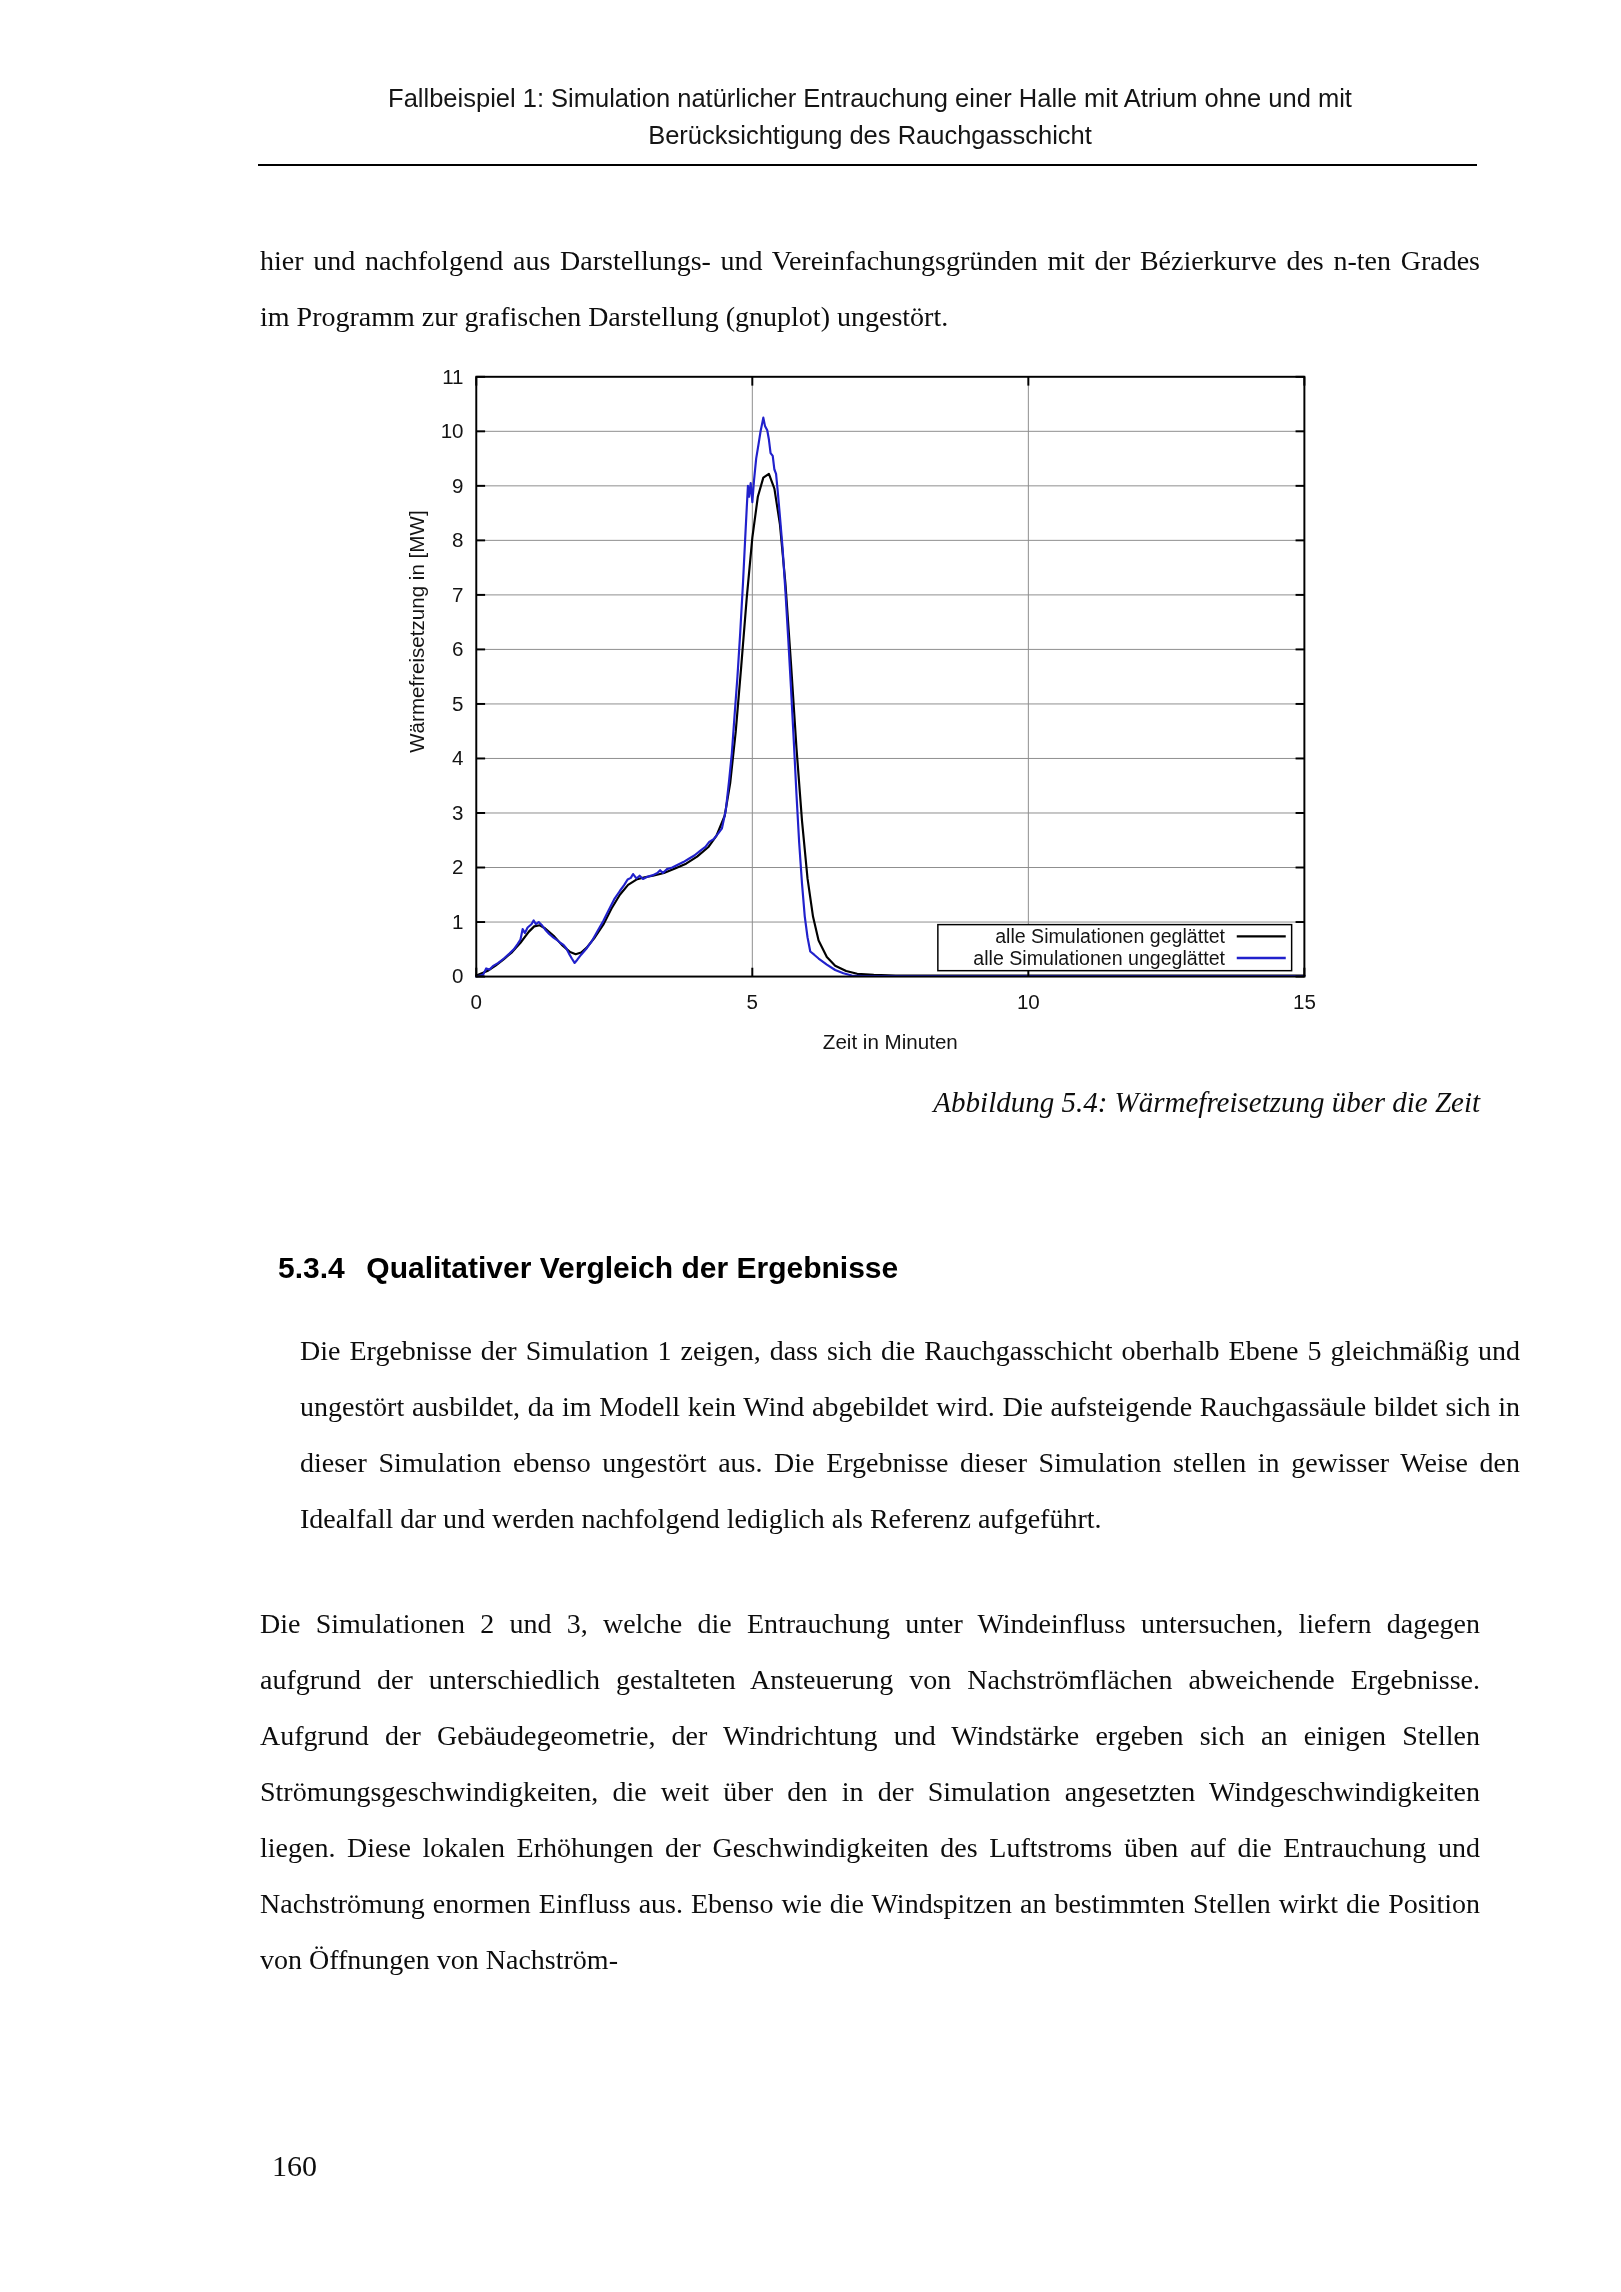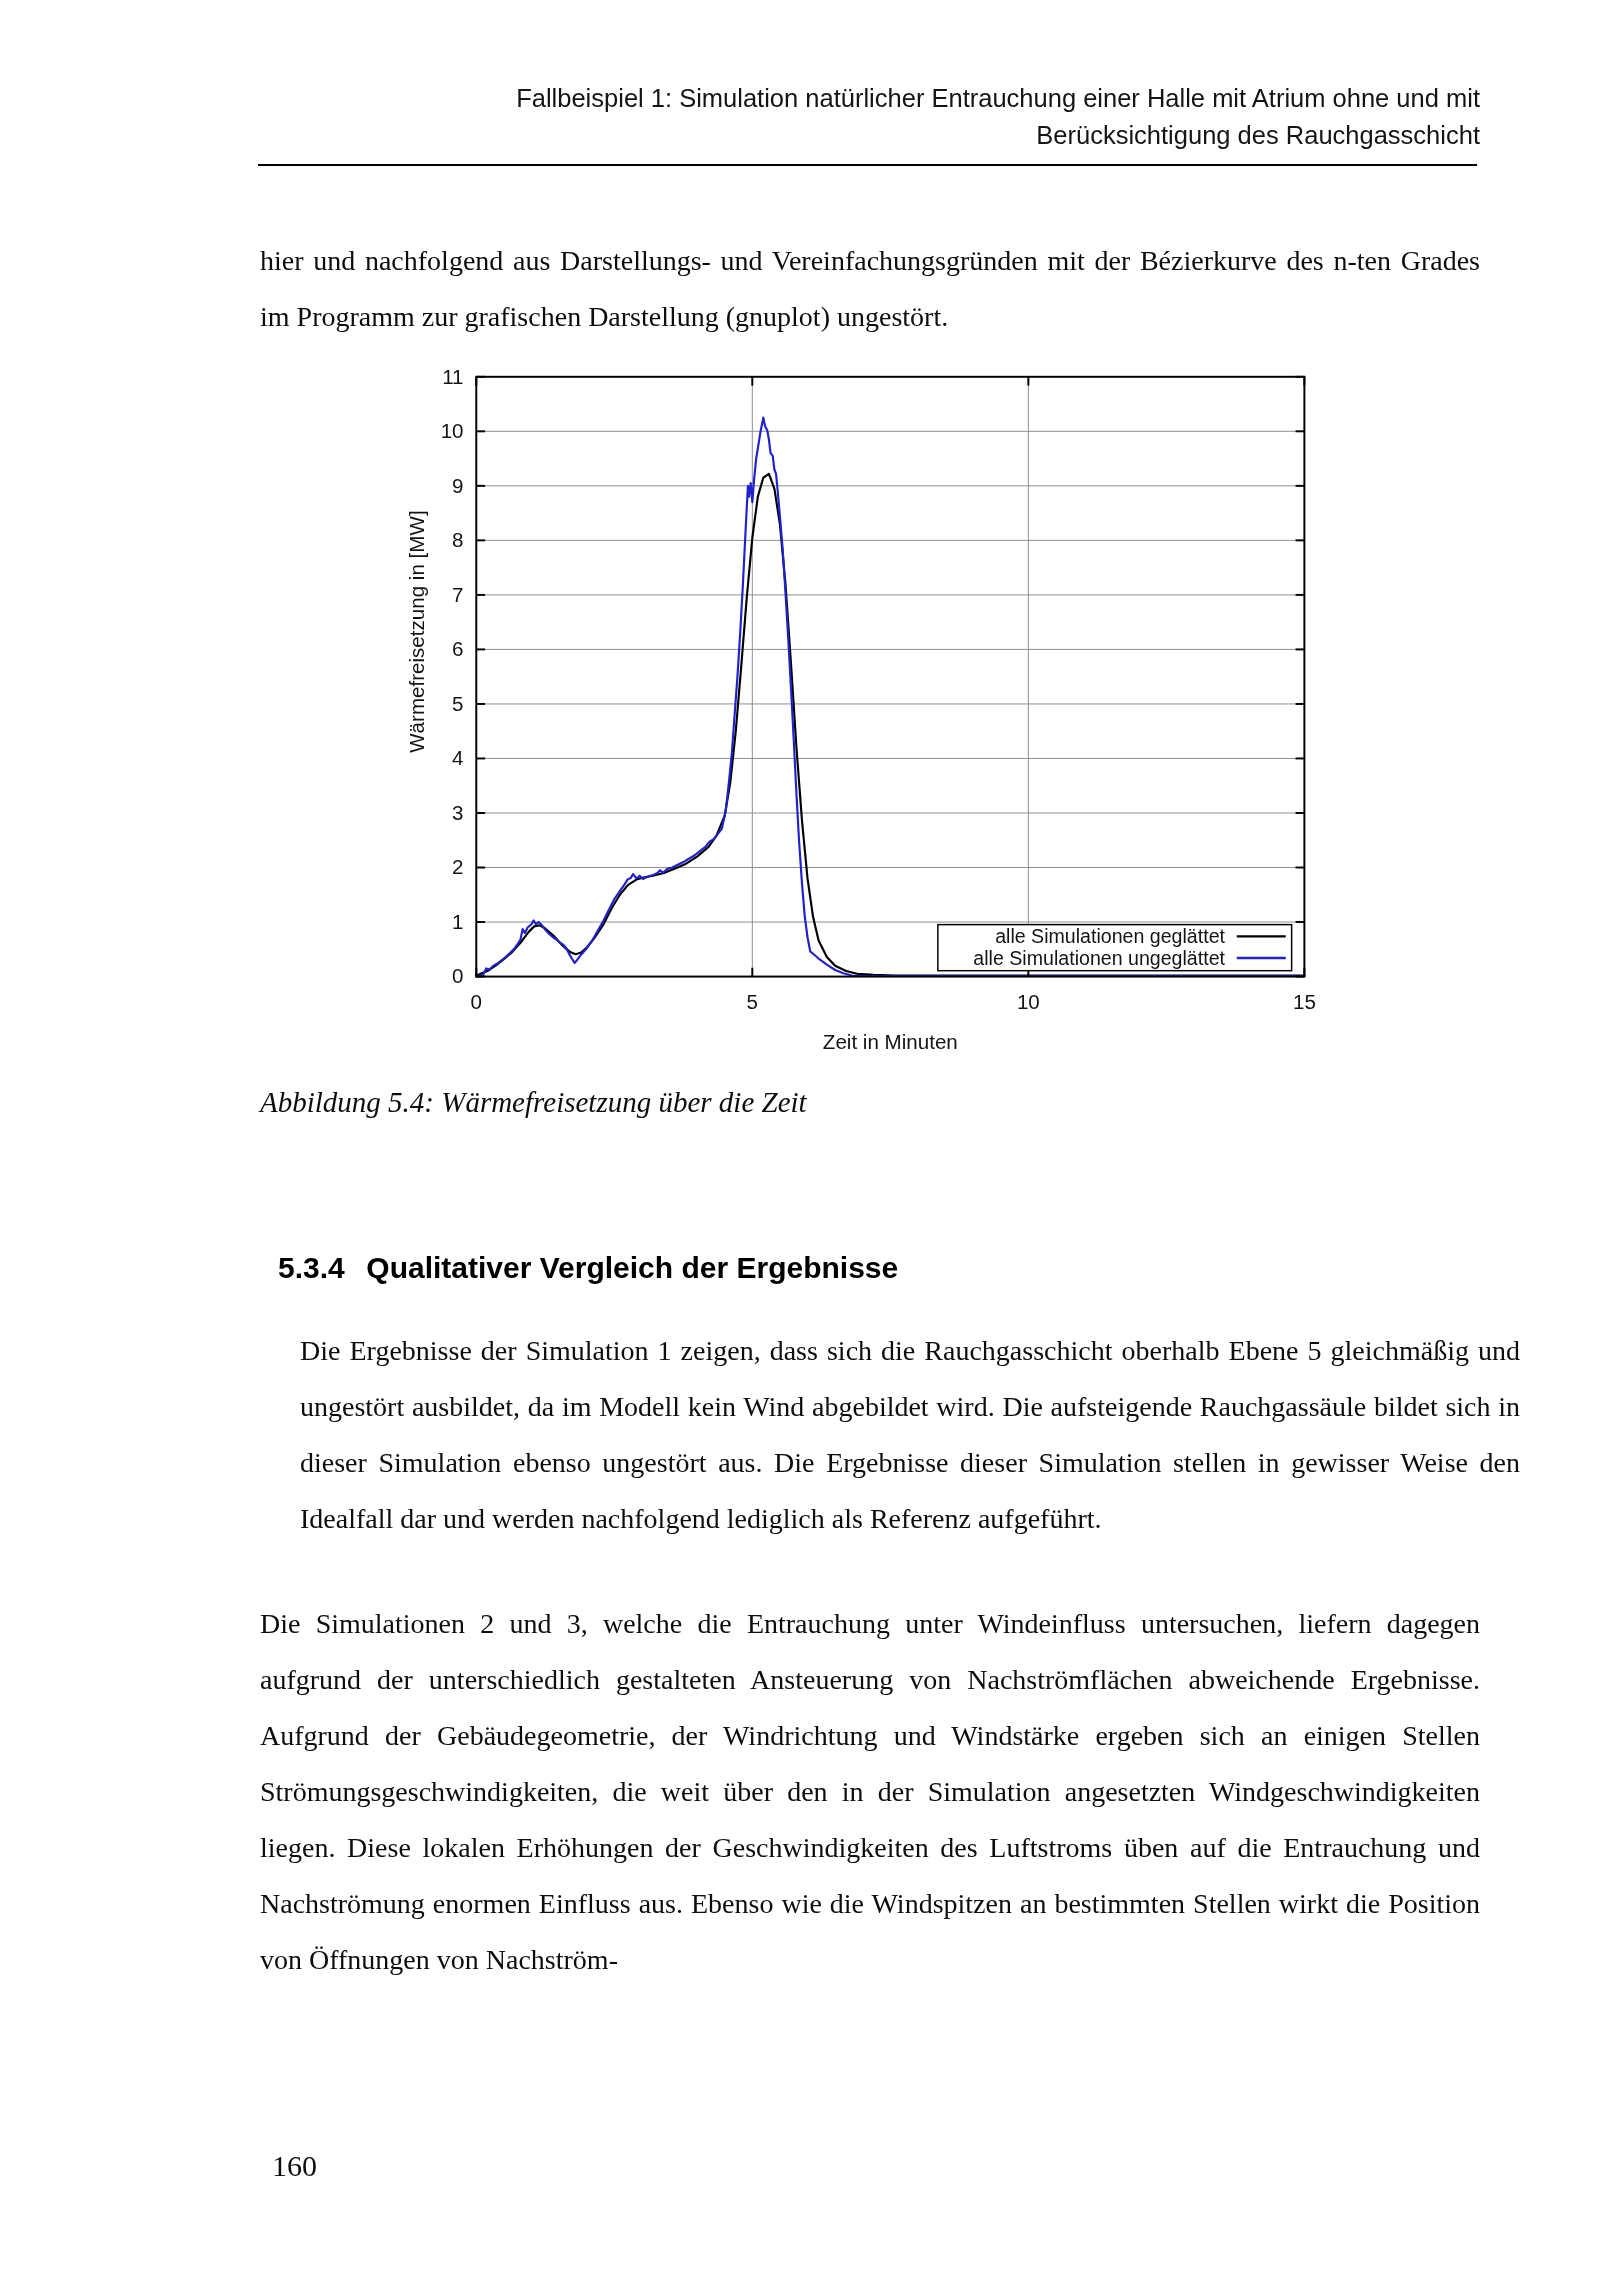--- a/index.html
+++ b/index.html
@@ -9,21 +9,21 @@
     background:#ffffff;
     font-family:"Liberation Serif", serif;
     color:#111;
     overflow:hidden;
     margin:0 auto;
   }
   
   .running-head{
     position:absolute;left:260px;top:80px;width:1220px;
     font-family:"Liberation Sans", sans-serif;
-    font-size:25.5px;line-height:37px;text-align:right;color:#151515;
+    font-size:25.5px;line-height:37px;text-align:center;color:#151515;
   }
   .head-rule{
     position:absolute;left:258px;top:164px;width:1219px;height:2px;background:#000;
   }
   
   .body{
     position:absolute;left:260px;width:1220px;margin:0;
     font-size:28px;line-height:56px;text-align:justify;color:#0d0d0d;
   }
   .intro{top:233px;}
@@ -31,21 +31,21 @@
   .para2{top:1596px;}
   
   .figure{position:absolute;left:0;top:0;margin:0;}
   #chart-svg{
     position:absolute;left:235px;top:367px;width:1098px;height:686px;
     font-family:"Liberation Sans", sans-serif;
   }
   #chart-svg text{fill:#141414;}
   .figcaption{
     position:absolute;left:260px;top:1086px;width:1220px;
-    font-style:italic;font-size:29px;text-align:left;color:#0d0d0d;
+    font-style:italic;font-size:29px;text-align:right;color:#0d0d0d;
   }
   
   .section-heading{
     position:absolute;left:260px;top:1233px;margin:18px;
     font-family:"Liberation Sans", sans-serif;
     font-weight:bold;font-size:30px;color:#000;
   }
   .section-heading .sec-num{margin-right:21.6px;}
   
   .page-number{

